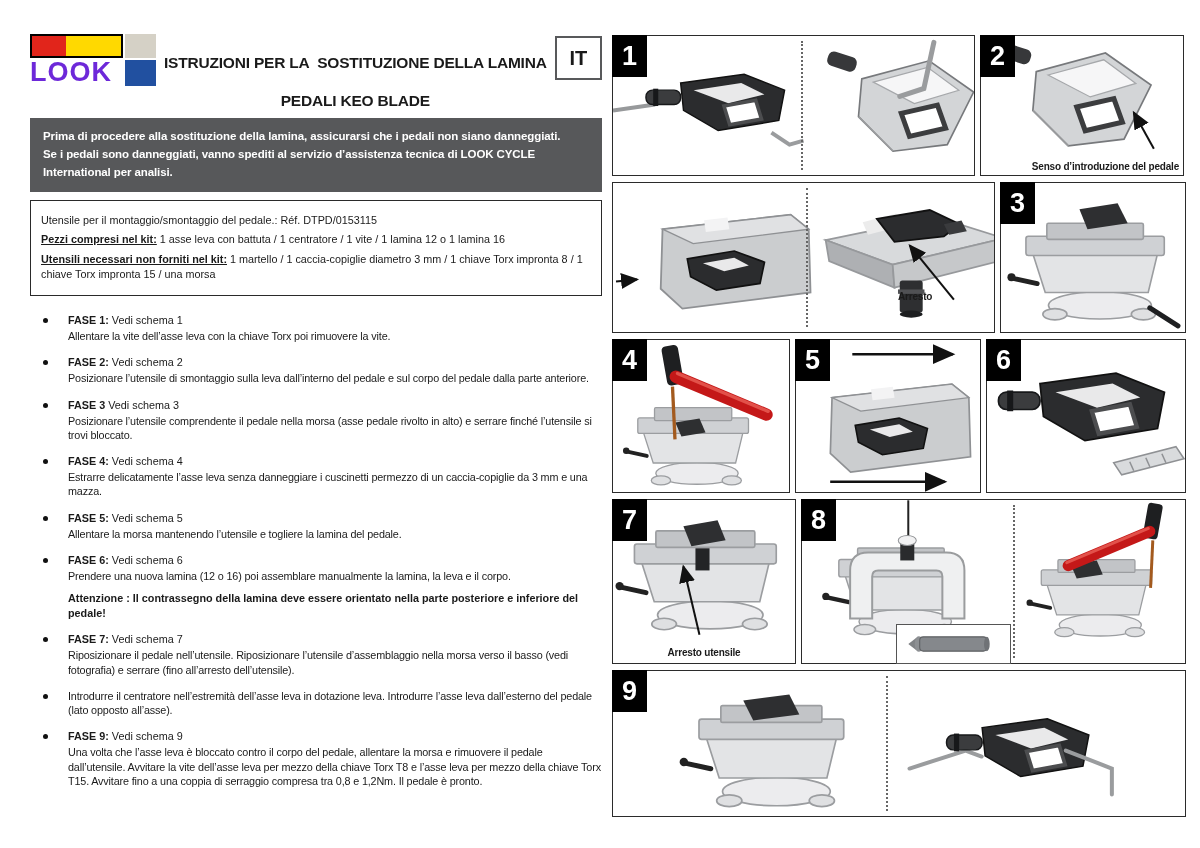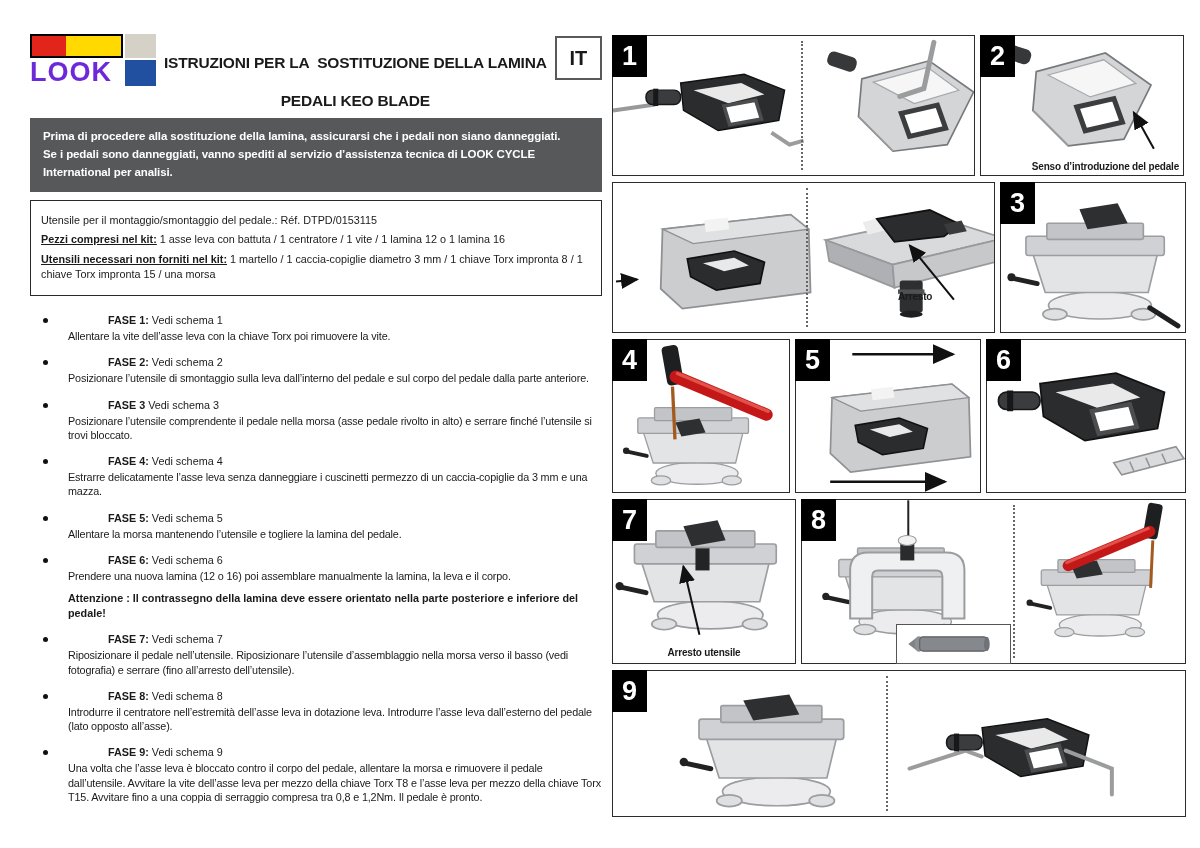--- a/index.html
+++ b/index.html
@@ -27,21 +27,21 @@
   .warning{margin-top:7px;background:var(--warning-bg,#57585a);color:#fff;font-weight:bold;
            font-size:11.5px;line-height:1.55;padding:10px 13px;letter-spacing:-.1px;}
 
   .kitbox{margin-top:8px;border:1.5px solid #2a2a2a;padding:7px 10px 9px 10px;font-size:10.8px;line-height:1.35;}
   .kit-line{margin:5px 0;}
   .kit-label{font-weight:bold;text-decoration:underline;}
 
   .steps{list-style:none;margin:17px 0 0 0;padding:0;}
   .steps li{position:relative;margin:0 0 12px 0;padding-left:38px;}
   .steps li::before{content:"";position:absolute;left:13px;top:5px;width:5px;height:5px;border-radius:50%;background:#111;}
-  .step-head{font-size:10.8px;line-height:1.3;margin-bottom:2px;margin-left:40px;}
+  .step-head{font-size:10.8px;line-height:1.3;margin-bottom:2px;}
   .step-label{font-weight:bold;}
   .step-text{font-size:10.8px;line-height:1.32;letter-spacing:-.15px;}
   .step-attention{font-size:10.8px;font-weight:bold;line-height:1.35;margin-top:8px;}
 
   
   .right-col{position:absolute;left:612px;top:35px;width:574px;}
   .panel-row{display:flex;margin-bottom:6px;}
   .panel{position:relative;border:1.6px solid var(--panel-border,#2b2b2b);background:#fff;box-sizing:border-box;}
   .panel + .panel{margin-left:5px;}
   .tag{position:absolute;top:-1px;left:-1px;width:35px;height:42px;background:#000;color:#fff;
@@ -182,21 +182,20 @@
         <li>
           <div class="step-head"><span class="step-label">FASE 6: </span><span>Vedi schema 6</span></div>
           <div class="step-text">Prendere una nuova lamina (12 o 16) poi assemblare manualmente la lamina, la leva e il corpo.</div>
           <div class="step-attention">Attenzione : Il contrassegno della lamina deve essere orientato nella parte posteriore e inferiore del pedale!</div>
         </li>
         <li>
           <div class="step-head"><span class="step-label">FASE 7: </span><span>Vedi schema 7</span></div>
           <div class="step-text">Riposizionare il pedale nell’utensile. Riposizionare l’utensile d’assemblaggio nella morsa verso il basso (vedi fotografia) e serrare (fino all’arresto dell’utensile).</div>
         </li>
         <li>
-          <div class="step-head"><span class="step-label">FASE 8: </span><span>Vedi schema 8</span></div>
           <div class="step-text">Introdurre il centratore nell’estremità dell’asse leva in dotazione leva. Introdurre l’asse leva dall’esterno del pedale (lato opposto all’asse).</div>
         </li>
         <li>
           <div class="step-head"><span class="step-label">FASE 9: </span><span>Vedi schema 9</span></div>
           <div class="step-text">Una volta che l’asse leva è bloccato contro il corpo del pedale, allentare la morsa e rimuovere il pedale dall’utensile. Avvitare la vite dell’asse leva per mezzo della chiave Torx T8 e l’asse leva per mezzo della chiave Torx T15. Avvitare fino a una coppia di serraggio compresa tra 0,8 e 1,2Nm. Il pedale è pronto.</div>
         </li>
       </ul>
   </div>
 
   <div class="right-col">

